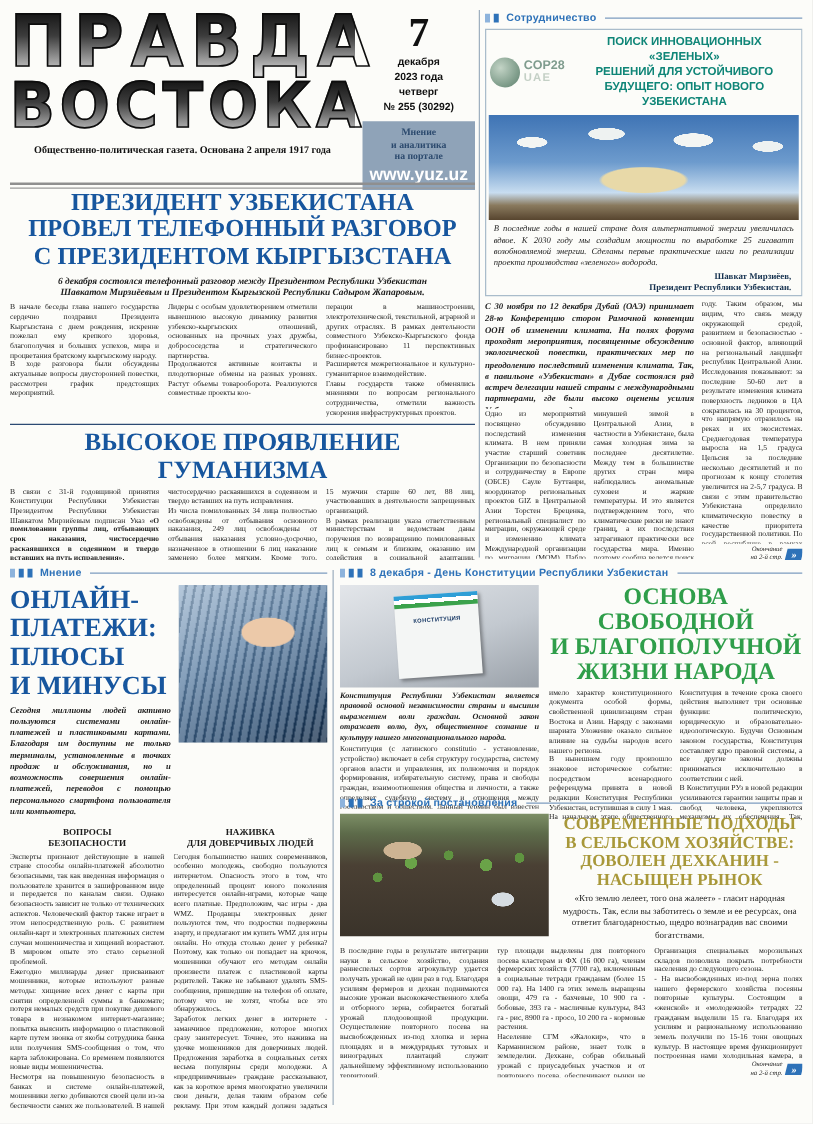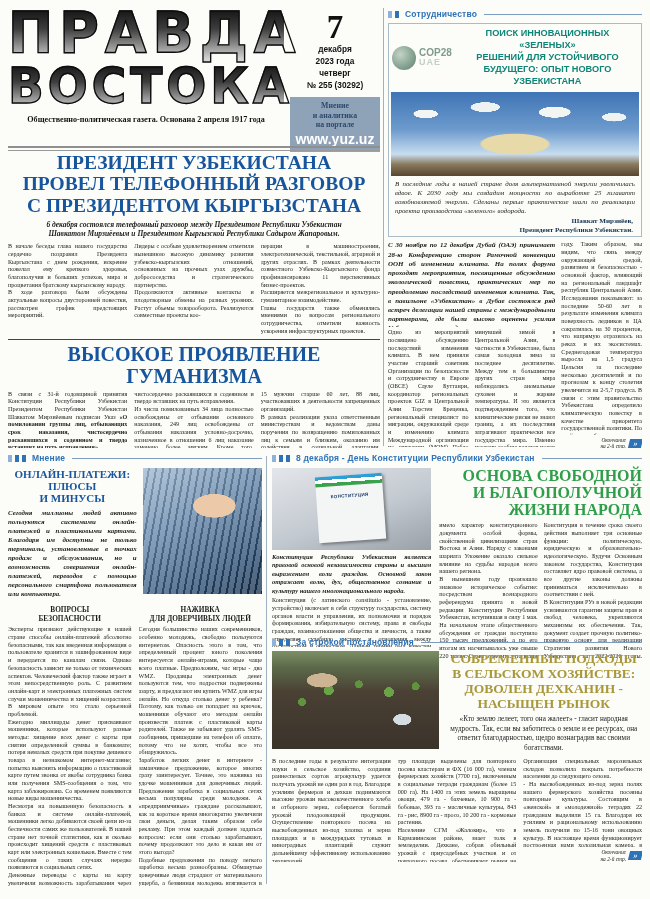--- a/index.html
+++ b/index.html
@@ -83,21 +83,21 @@
   .cop-lead{grid-column:1/3;grid-row:1;font-size:7px;font-weight:bold;font-style:italic;
             text-align:justify;line-height:1.32;overflow:hidden;height:86px;}
   .cop-c1{grid-column:1;grid-row:2;height:118px;}
   .cop-c2{grid-column:2;grid-row:2;height:118px;}
   .cop-c3{grid-column:3;grid-row:1/3;display:flex;flex-direction:column;height:208px;}
   .cop-c3 .coltext{flex:1;overflow:hidden;}
   
   #sec-opinion{position:absolute;left:8px;top:452px;width:254px;height:436px;overflow:hidden;}
   .op-head{display:flex;gap:6px;margin-top:4px;}
   .op-left{width:53%;}
-  .op-left h3{font-size:11px;line-height:1.1;margin:0;text-align:center;color:#17569e;font-weight:bold;}
+  .op-left h3{font-size:21px;line-height:1.1;margin:0;text-align:left;color:#17569e;font-weight:bold;}
   .op-lead{font-size:6.9px;margin-top:5px;text-align:justify;line-height:1.3;}
   .photo-laptop{width:47%;height:126px;flex:none;
     background:
       radial-gradient(ellipse 36px 20px at 60% 30%,#ecc9a9 0 58%,transparent 60%),
       repeating-linear-gradient(100deg,rgba(255,255,255,.25) 0 5px,rgba(0,0,0,.12) 5px 7px),
       linear-gradient(150deg,#9db6cf 0%,#5c7fa3 40%,#24466b 78%,#132b46 100%);}
   .op-cols{display:flex;gap:7px;margin-top:5px;height:288px;}
   .op-col{flex:1;display:flex;flex-direction:column;overflow:hidden;font-size:6.1px;line-height:1.26;text-align:justify;}
   .op-col .coltext{flex:1;overflow:hidden;}
   
@@ -106,21 +106,21 @@
   .const-left{width:44%;}
   .photo-book{height:82px;background:linear-gradient(160deg,#e3e6ea 0%,#c3c9d0 55%,#99a0a8 100%);}
   .book{position:absolute;left:28%;top:8%;width:42%;height:80%;background:#f4f6f5;
         transform:rotate(-4deg);box-shadow:2px 2px 3px rgba(0,0,0,.35);}
   .book-flag{height:16%;background:linear-gradient(180deg,#2e9ed6 0 33%,#ffffff 33% 66%,#3ba24c 66% 100%);}
   .book-label{font-size:4.6px;font-weight:bold;color:#1a3a66;text-align:center;margin-top:8px;
               font-family:"Liberation Sans",sans-serif;letter-spacing:.3px;}
   .const-caption{font-size:6.5px;font-weight:bold;font-style:italic;margin-top:3px;text-align:justify;line-height:1.3;}
   .const-left-text{font-size:6.1px;line-height:1.26;text-align:justify;height:50px;overflow:hidden;margin-top:2px;}
   .const-right{width:56%;display:flex;flex-direction:column;}
-  .const-right h3{font-size:16px;line-height:1.05;margin:0;color:#2f9e4a;font-weight:bold;text-align:right;}
+  .const-right h3{font-size:19px;line-height:1.05;margin:0;color:#2f9e4a;font-weight:bold;text-align:center;}
   .const-cols{display:flex;gap:6px;flex:1;margin-top:4px;overflow:hidden;}
   .const-col{flex:1;overflow:hidden;font-size:6.1px;line-height:1.26;text-align:justify;}
   .const-col-last{display:flex;flex-direction:column;}
   .const-col-last .coltext{flex:1;overflow:hidden;}
   
   #sec-agro{position:absolute;left:272px;top:636px;width:370px;height:226px;overflow:hidden;}
   .agro-top{display:flex;gap:7px;margin-top:3px;}
   .photo-plant{width:45%;height:98px;flex:none;
     background:
       radial-gradient(ellipse 26px 12px at 30% 30%,#cdb493 0 58%,transparent 60%),

